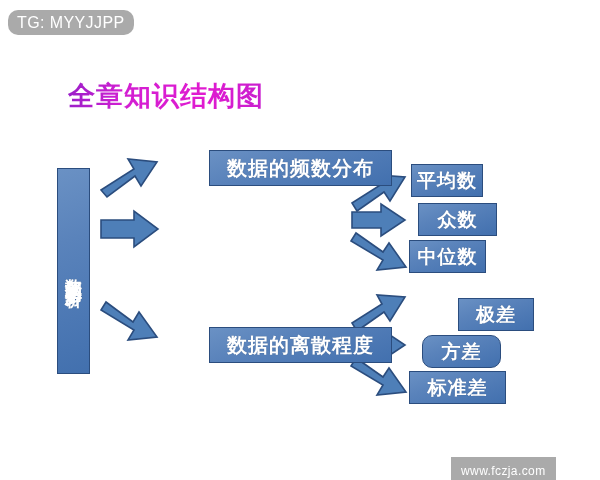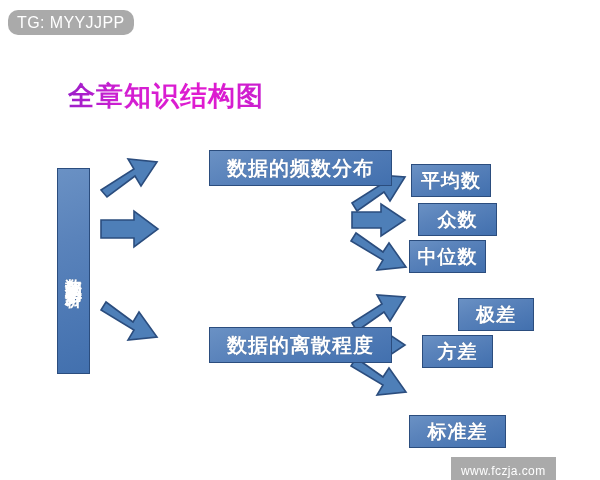--- a/index.html
+++ b/index.html
@@ -108,27 +108,27 @@
   #node-freq    { top: 150px; }
   #node-central { top: 211px; }
   #node-spread  { top: 327px; }
 
   
   .node-leaf {
     height: 33px;
     font-size: 19px;
     letter-spacing: 1px;
   }
-  #node-mean   { left: 411px; top: 164px; width: 80px; }
+  #node-mean   { left: 411px; top: 164px; width: 72px; }
   #node-mode   { left: 418px; top: 203px; width: 79px; }
   #node-median { left: 409px; top: 240px; width: 77px; }
 
   #node-range  { left: 424px; top: 298px; width: 76px; margin-left: 34px; }
-  #node-var    { left: 422px; top: 335px; width: 71px; }
-  #node-std    { left: 409px; top: 371px; width: 97px; margin-top: 44px; }
+  #node-var    { left: 422px; top: 335px; width: 79px; border-radius: 10px; }
+  #node-std    { left: 409px; top: 371px; width: 97px; }
 
   svg#arrows {
     position: absolute;
     left: 0;
     top: 0;
     width: 600px;
     height: 480px;
     pointer-events: none;
   }
   svg#arrows polygon {

